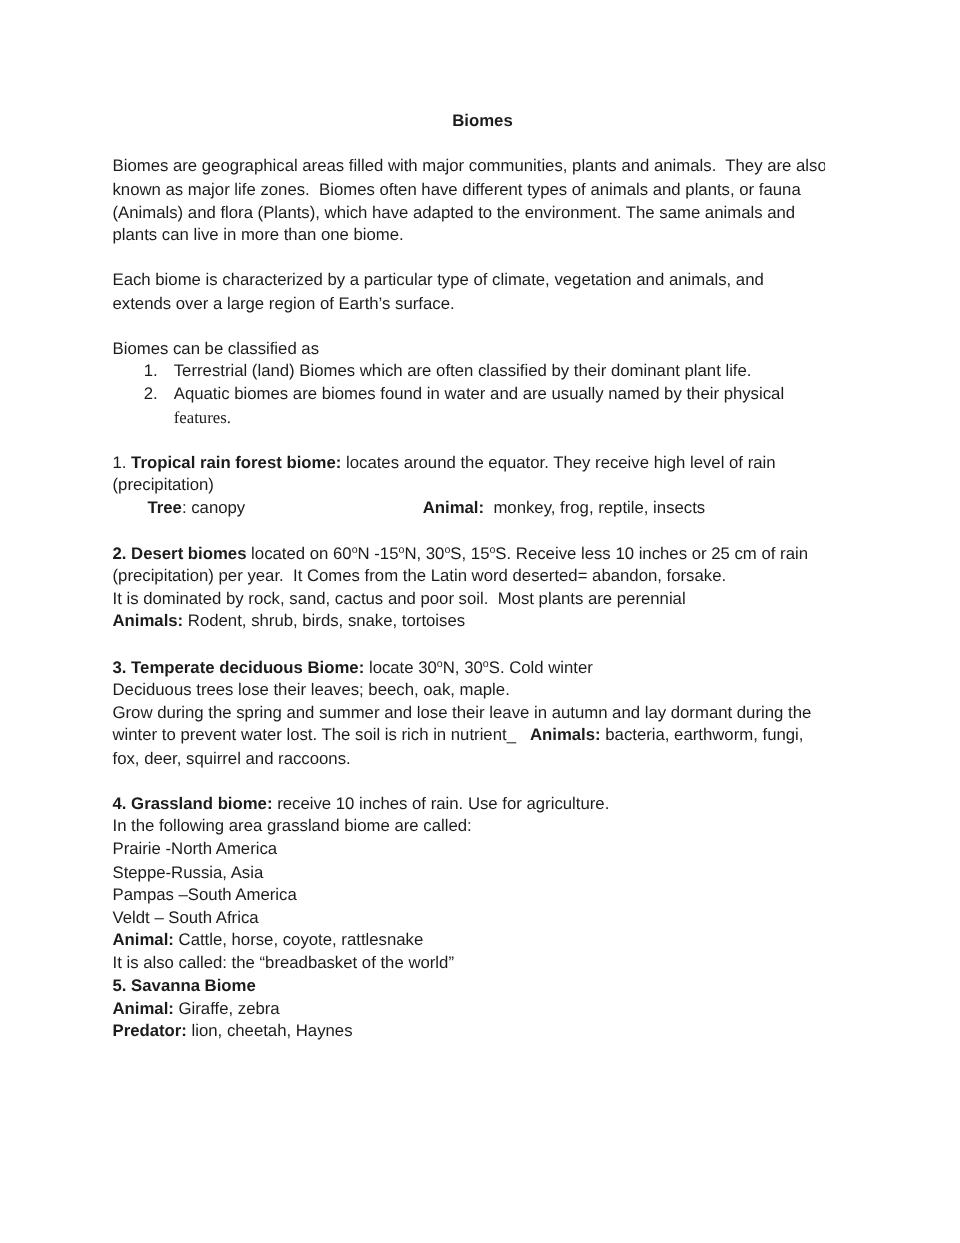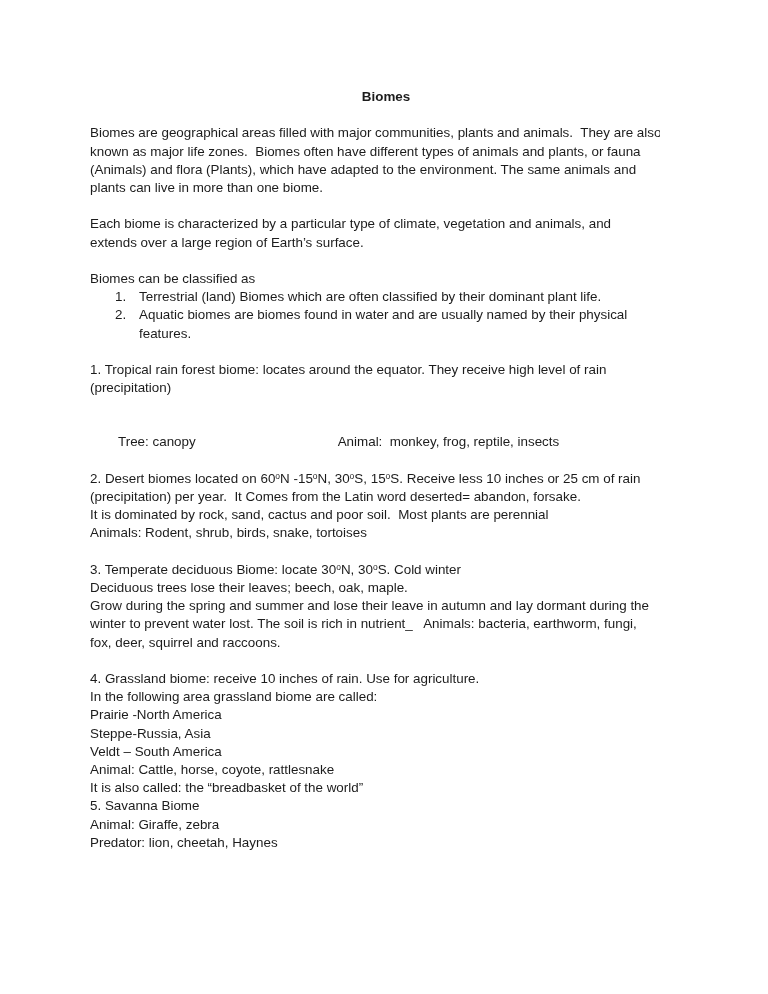--- a/index.html
+++ b/index.html
@@ -20,30 +20,30 @@
     font-size: 13.4px;
     line-height: 18.2px;
   }
   .doc-title {
     text-align: center;
     font-weight: bold;
     white-space: pre-wrap;
   }
   .block { margin-top: 18.2px; }
   .line { white-space: pre-wrap; min-height: 18.2px; }
-  .line .b { font-weight: normal; }
+  .line .b { font-weight: bold; }
   .line sup {
     font-size: 8.5px;
     line-height: 0;
     vertical-align: 4.5px;
   }
   .line.li { position: relative; padding-left: 49px; }
   .line.li .num { position: absolute; left: 25px; top: 0; }
-  .line.li-cont { padding-left: 49px; }
-  .line.cols { padding-left: 28px; margin-top: 36px; }
+  .line.li-cont { padding-left: 49px; font-family: Liberation Serif, serif; }
+  .line.cols { padding-left: 28px; }
   .tab { display: inline-block; height: 1px; }
 </style>
 </head>
 <body>
 
 <div class="page">
   <div class="doc-content">
     <div class="doc-title">Biomes</div>
     <div>
         <div class="block">
@@ -78,21 +78,22 @@
           <div class="line"><span>Deciduous trees lose their leaves; beech, oak, maple.</span></div>
           <div class="line"><span>Grow during the spring and summer and lose their leave in autumn and lay dormant during the</span></div>
           <div class="line"><span>winter to prevent water lost. The soil is rich in nutrient_   </span><span class="b">Animals:</span><span> bacteria, earthworm, fungi,</span></div>
           <div class="line"><span>fox, deer, squirrel and raccoons.</span></div>
         </div>
         <div class="block">
           <div class="line"><span class="b">4. Grassland biome:</span><span> receive 10 inches of rain. Use for agriculture.</span></div>
           <div class="line"><span>In the following area grassland biome are called:</span></div>
           <div class="line"><span>Prairie -North America</span></div>
           <div class="line"><span>Steppe-Russia, Asia</span></div>
-          <div class="line"><span>Veldt – South America</span></div>
+          <div class="line"><span>Pampas –South America</span></div>
+          <div class="line"><span>Veldt – South Africa</span></div>
           <div class="line"><span class="b">Animal:</span><span> Cattle, horse, coyote, rattlesnake</span></div>
           <div class="line"><span>It is also called: the “breadbasket of the world”</span></div>
           <div class="line"><span class="b">5. Savanna Biome</span></div>
           <div class="line"><span class="b">Animal:</span><span> Giraffe, zebra</span></div>
           <div class="line"><span class="b">Predator:</span><span> lion, cheetah, Haynes</span></div>
         </div>
       </div>
   </div>
 </div>
 

